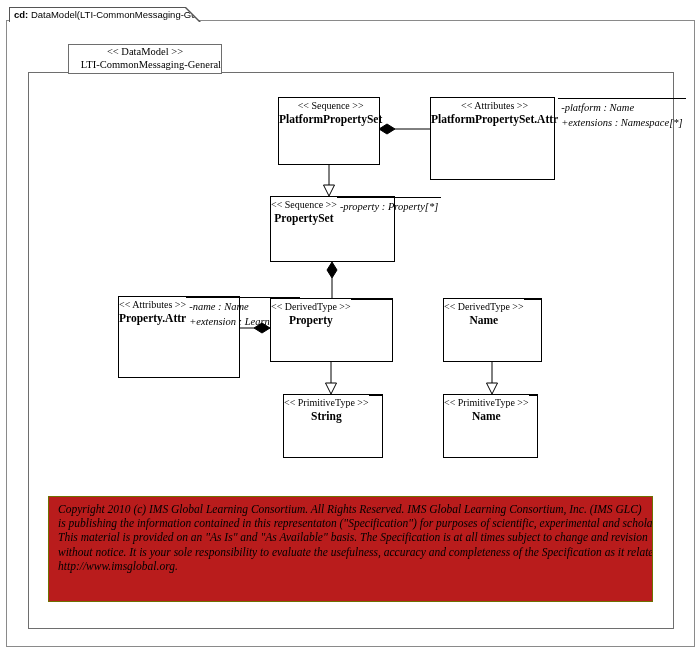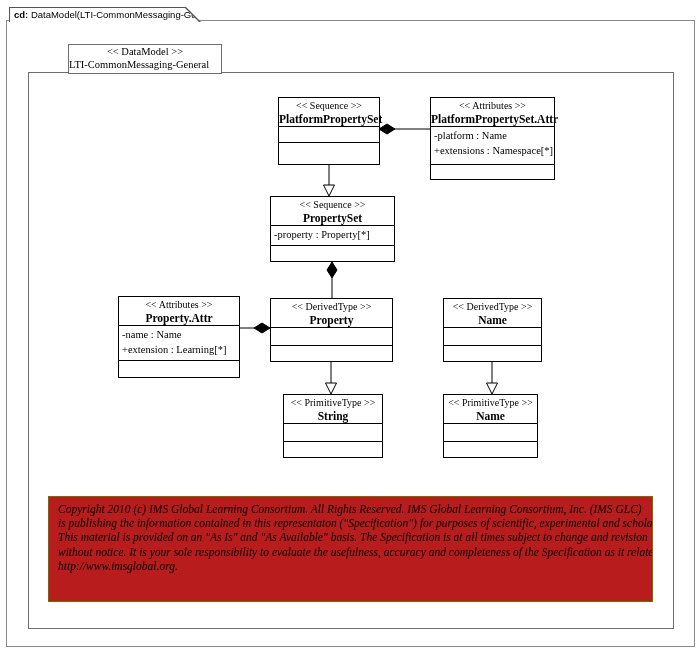--- a/index.html
+++ b/index.html
@@ -9,38 +9,38 @@
     font-family:"Liberation Serif", serif; color:#000;
   }
   
   .outer-frame { position:absolute; left:6px; top:20px; width:687px; height:625px;
     border:1px solid #8a8a8a; background:#fff; }
   .inner-frame { position:absolute; left:28px; top:72px; width:644px; height:555px;
     border:1px solid #6e6e6e; background:#fff; }
   .frame-label { position:absolute; left:28px; top:44px; width:152px; height:28px;
     border:1px solid #6e6e6e; background:#fff; text-align:center;
     font-size:10.5px; line-height:13px; z-index:3;margin-left:40px; }
-  .frame-label .fl-name { text-align:left; white-space:nowrap; }
+  .frame-label .fl-name { text-align:right; white-space:nowrap; }
 
   
   .tab-outer { position:absolute; left:9px; top:7px; width:192px; height:15px;
     background:#555; clip-path:polygon(0 0, 177px 0, 192px 15px, 0 15px); z-index:4; }
   .tab-inner { position:absolute; left:1px; top:1px; width:190px; height:14px;
     background:#fff; clip-path:polygon(0 0, 175px 0, 189px 14px, 0 14px);
     font-family:"Liberation Sans", sans-serif; font-size:9.5px; line-height:13px;
     padding-left:4px; white-space:nowrap; }
   .tab-prefix { font-weight:bold; }
 
   
   .cls { position:absolute; background:#fff; border:1px solid #000;
-    box-sizing:border-box; display:flex; flex-direction:column; z-index:2; }
+    box-sizing:border-box; display:flex; flex-direction:row; z-index:2; }
   .cls .hd { text-align:center; padding-top:2px; }
   .cls .stereo { font-size:10px; line-height:12px; white-space:nowrap; }
   .cls .nm { font-size:11.5px; font-weight:bold; line-height:14px; white-space:nowrap; }
-  .cls .cmp { border-top:1px solid #000; box-sizing:border-box; }
+  .cls .cmp { border-top:1px solid #000; box-sizing:border-box;font-style:italic; }
   .cls .cmp.attrs { padding:1px 3px 2px 3px; }
   .cls .attr { display:block; font-size:10.5px; line-height:15px; white-space:nowrap; }
   .cls .cmp.fill { flex:1; }
 
   
   .connectors { position:absolute; left:0; top:0; width:698px; height:655px;
     z-index:1; pointer-events:none; }
 
   
   .copyright { position:absolute; left:48px; top:496px; width:605px; height:106px;

